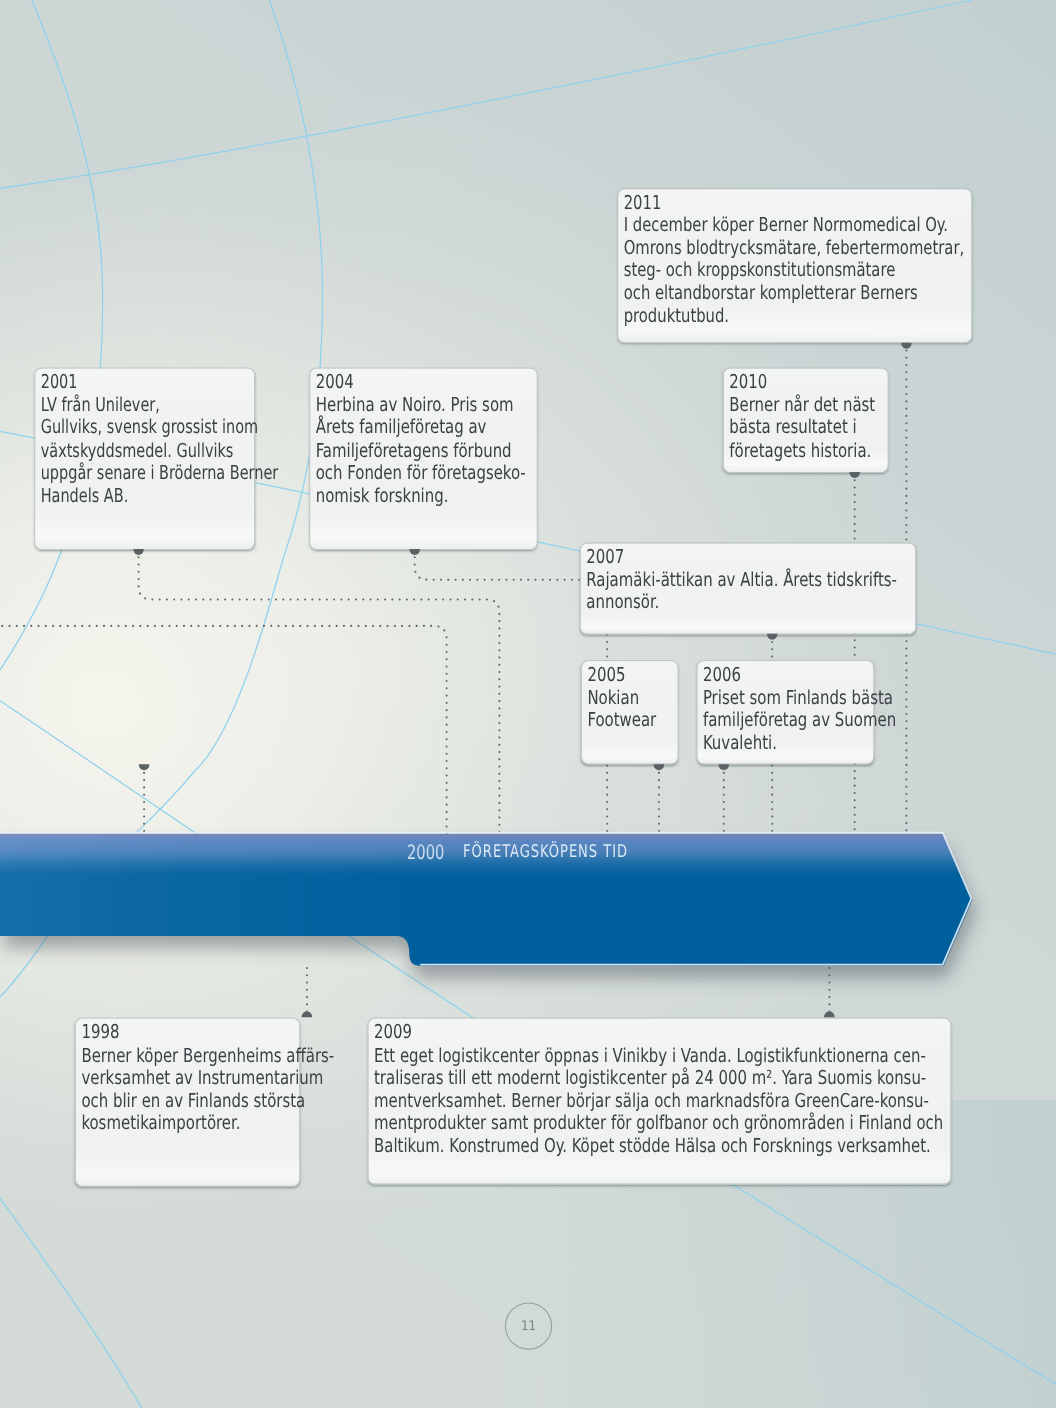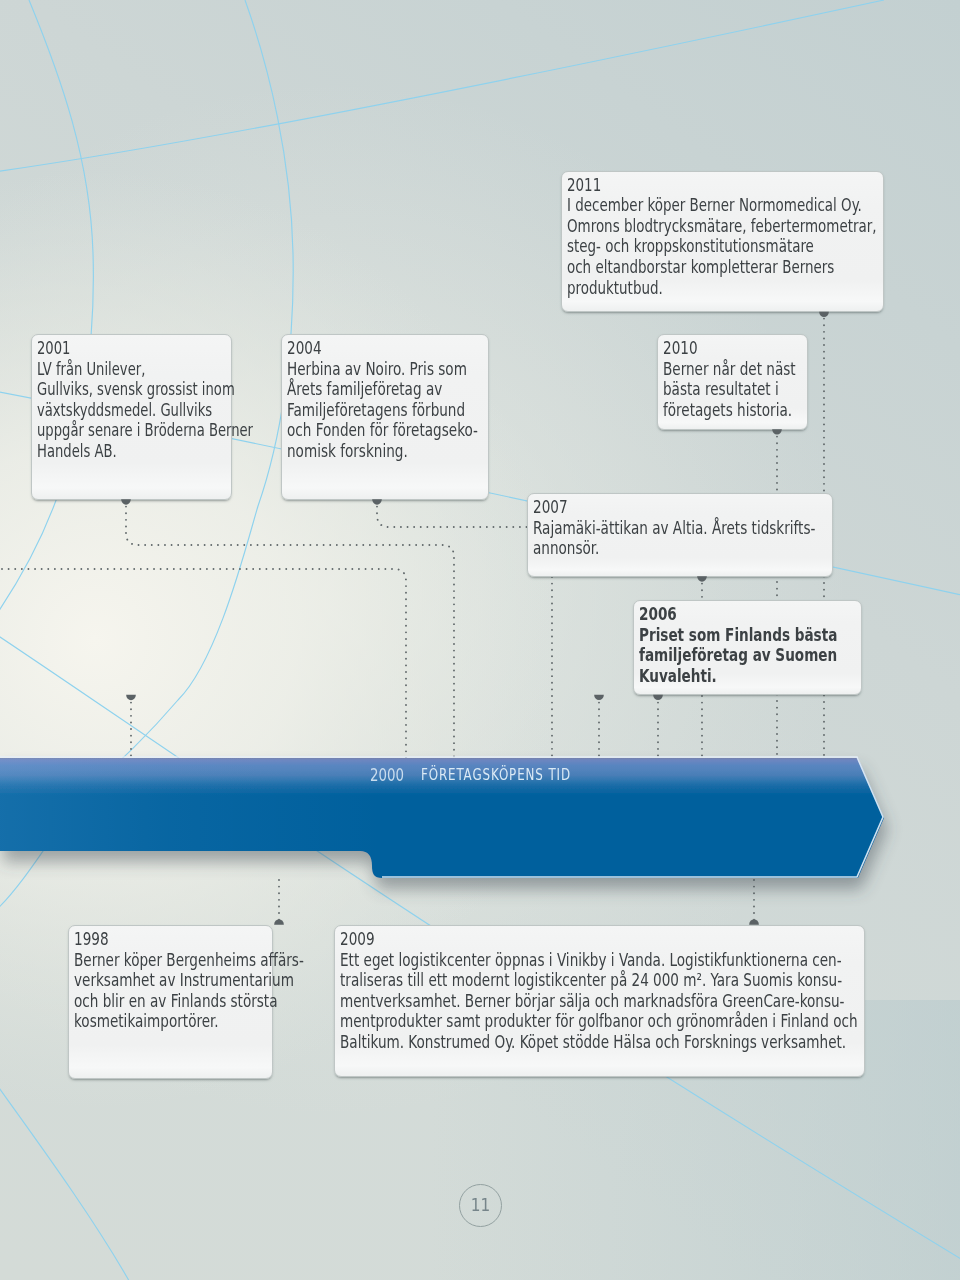--- a/index.html
+++ b/index.html
@@ -14,21 +14,21 @@
         border-radius:7px;
         border:1px solid #bfc6c5;
         box-shadow:0 1.5px 2.5px -1px rgba(70,82,82,.55);
         color:#3c4144;padding:0;}
   .card .ln{position:absolute;white-space:pre;
             font-size:17.4px;line-height:20.6px;
             transform-origin:left top;}
   
   #pageno{position:absolute;left:459px;top:1184px;width:41px;height:41px;
           border:1px solid #93a1a1;border-radius:50%;
-          color:#76858a;font-size:17px;text-align:center;line-height:40px;
+          color:#76858a;font-size:12px;text-align:center;line-height:40px;
           font-stretch:condensed;}
 </style>
 </head>
 <body>
 
 <div id="page">
 
   <svg class="layer" viewBox="0 0 960 1280" width="960" height="1280">
     <defs>
       <linearGradient id="bgg" x1="960" y1="0" x2="0" y2="1280" gradientUnits="userSpaceOnUse">
@@ -119,21 +119,26 @@
         <div class="ln" style="left: 5px; top: 3px; transform: scaleX(0.868);">2010</div>
         <div class="ln" style="left: 5px; top: 23.6px; transform: scaleX(0.868);">Berner når det näst</div>
         <div class="ln" style="left: 5px; top: 44.2px; transform: scaleX(0.868);">bästa resultatet i</div>
         <div class="ln" style="left: 5px; top: 64.8px; transform: scaleX(0.868);">företagets historia.</div>
       </div>
       <div class="card" style="left: 527px; top: 493px; width: 306px; height: 83.5px;">
         <div class="ln" style="left: 5px; top: 3px; transform: scaleX(0.868);">2007</div>
         <div class="ln" style="left: 5px; top: 23.6px; transform: scaleX(0.868);">Rajamäki-ättikan av Altia. Årets tidskrifts-</div>
         <div class="ln" style="left: 5px; top: 44.2px; transform: scaleX(0.868);">annonsör.</div>
       </div>
-      <div class="card" style="left: 633px; top: 600px; width: 229px; height: 95px; font-weight: bold;">
+      <div class="card" style="left: 528px; top: 600px; width: 88.5px; height: 95px;">
+        <div class="ln" style="left: 5px; top: 3px; transform: scaleX(0.868);">2005</div>
+        <div class="ln" style="left: 5px; top: 23.6px; transform: scaleX(0.868);">Nokian</div>
+        <div class="ln" style="left: 5px; top: 44.2px; transform: scaleX(0.868);">Footwear</div>
+      </div>
+      <div class="card" style="left: 633px; top: 600px; width: 162px; height: 95px;">
         <div class="ln" style="left: 5px; top: 3px; transform: scaleX(0.868);">2006</div>
         <div class="ln" style="left: 5px; top: 23.6px; transform: scaleX(0.868);">Priset som Finlands bästa</div>
         <div class="ln" style="left: 5px; top: 44.2px; transform: scaleX(0.868);">familjeföretag av Suomen</div>
         <div class="ln" style="left: 5px; top: 64.8px; transform: scaleX(0.868);">Kuvalehti.</div>
       </div>
       <div class="card" style="left: 68px; top: 925px; width: 205px; height: 153.5px;">
         <div class="ln" style="left: 5px; top: 3px; transform: scaleX(0.868);">1998</div>
         <div class="ln" style="left: 5px; top: 23.6px; transform: scaleX(0.868);">Berner köper Bergenheims affärs-</div>
         <div class="ln" style="left: 5px; top: 44.2px; transform: scaleX(0.868);">verksamhet av Instrumentarium</div>
         <div class="ln" style="left: 5px; top: 64.8px; transform: scaleX(0.868);">och blir en av Finlands största</div>

